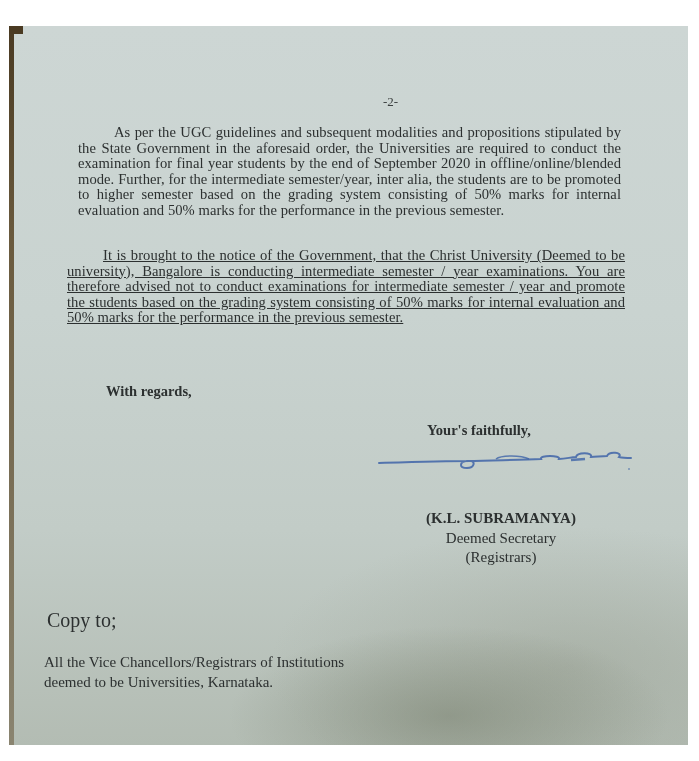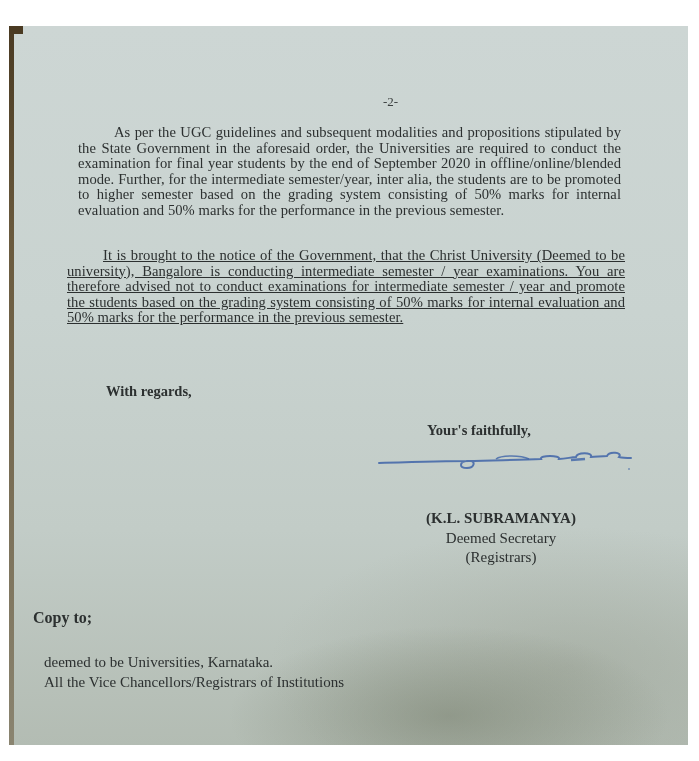--- a/index.html
+++ b/index.html
@@ -110,24 +110,24 @@
       font-family: "Liberation Serif", serif;
       color: #2c3030;
       font-size: 15px;
       line-height: 19.5px;
       margin-top: 16px;
     }
     .sign-block .name {
       font-weight: bold;
     }
     .copy-to {
-      left: 24px;
+      left: 38px;
       top: 583px;
-      font-size: 16px;
-      font-weight: bold;
+      font-size: 20px;
+      font-weight: normal;
     }
     .recipients {
       position: absolute;
       left: 35px;
       top: 626px;
       font-family: "Liberation Serif", serif;
       color: #2c3030;
       font-size: 15px;
       line-height: 20px;
     }
@@ -160,17 +160,17 @@
 
     <div class="sign-block">
       <div class="name">(K.L. SUBRAMANYA)</div>
       <div>Deemed Secretary</div>
       <div>(Registrars)</div>
     </div>
 
     <div class="doc-text copy-to">Copy to;</div>
 
     <div class="recipients">
+      <div>All the Vice Chancellors/Registrars of Institutions</div>
       <div>deemed to be Universities, Karnataka.</div>
-      <div>All the Vice Chancellors/Registrars of Institutions</div>
     </div>
   </div>
 </div>
 
 </body></html>

